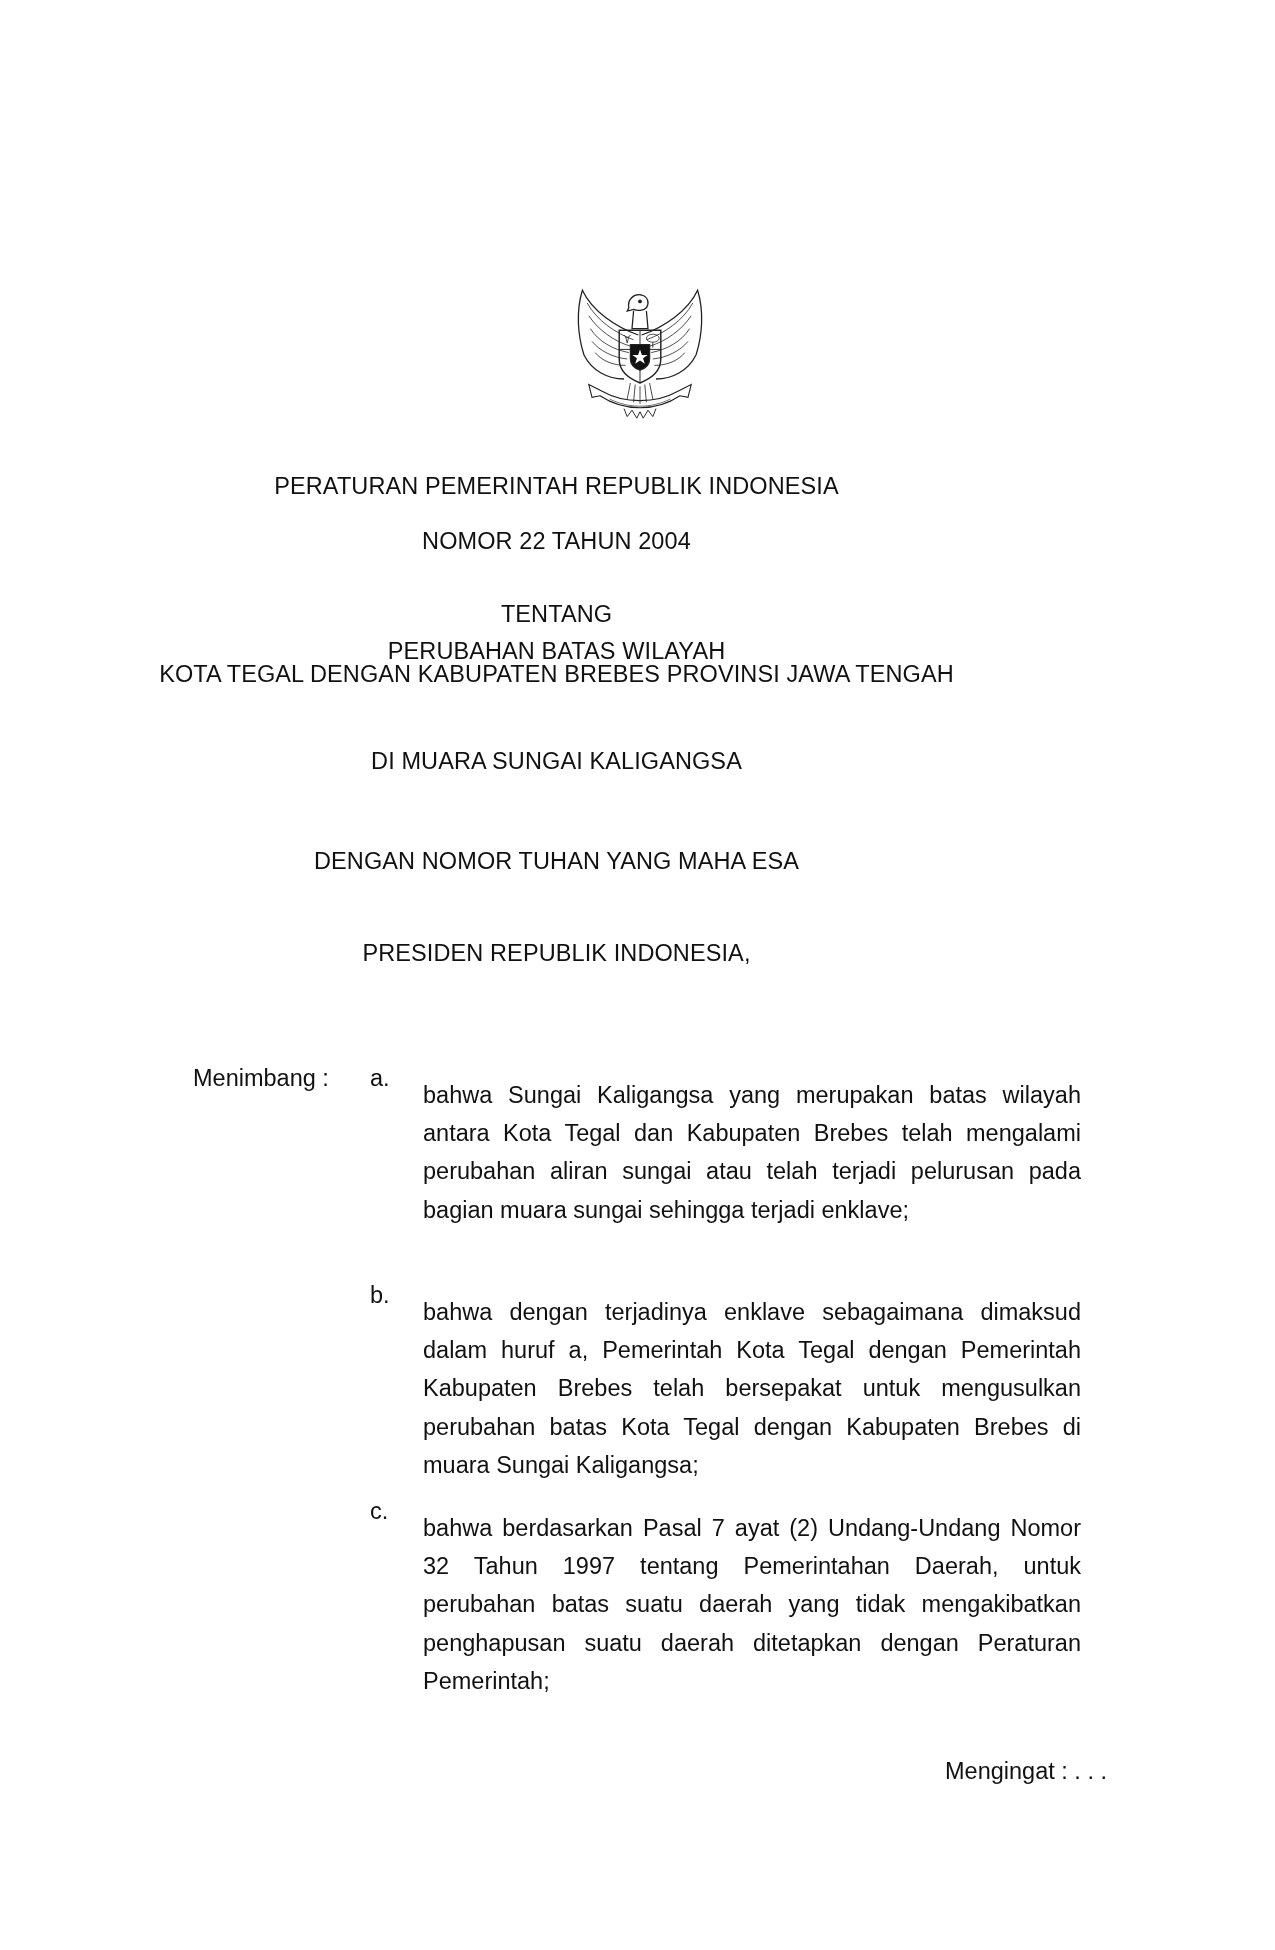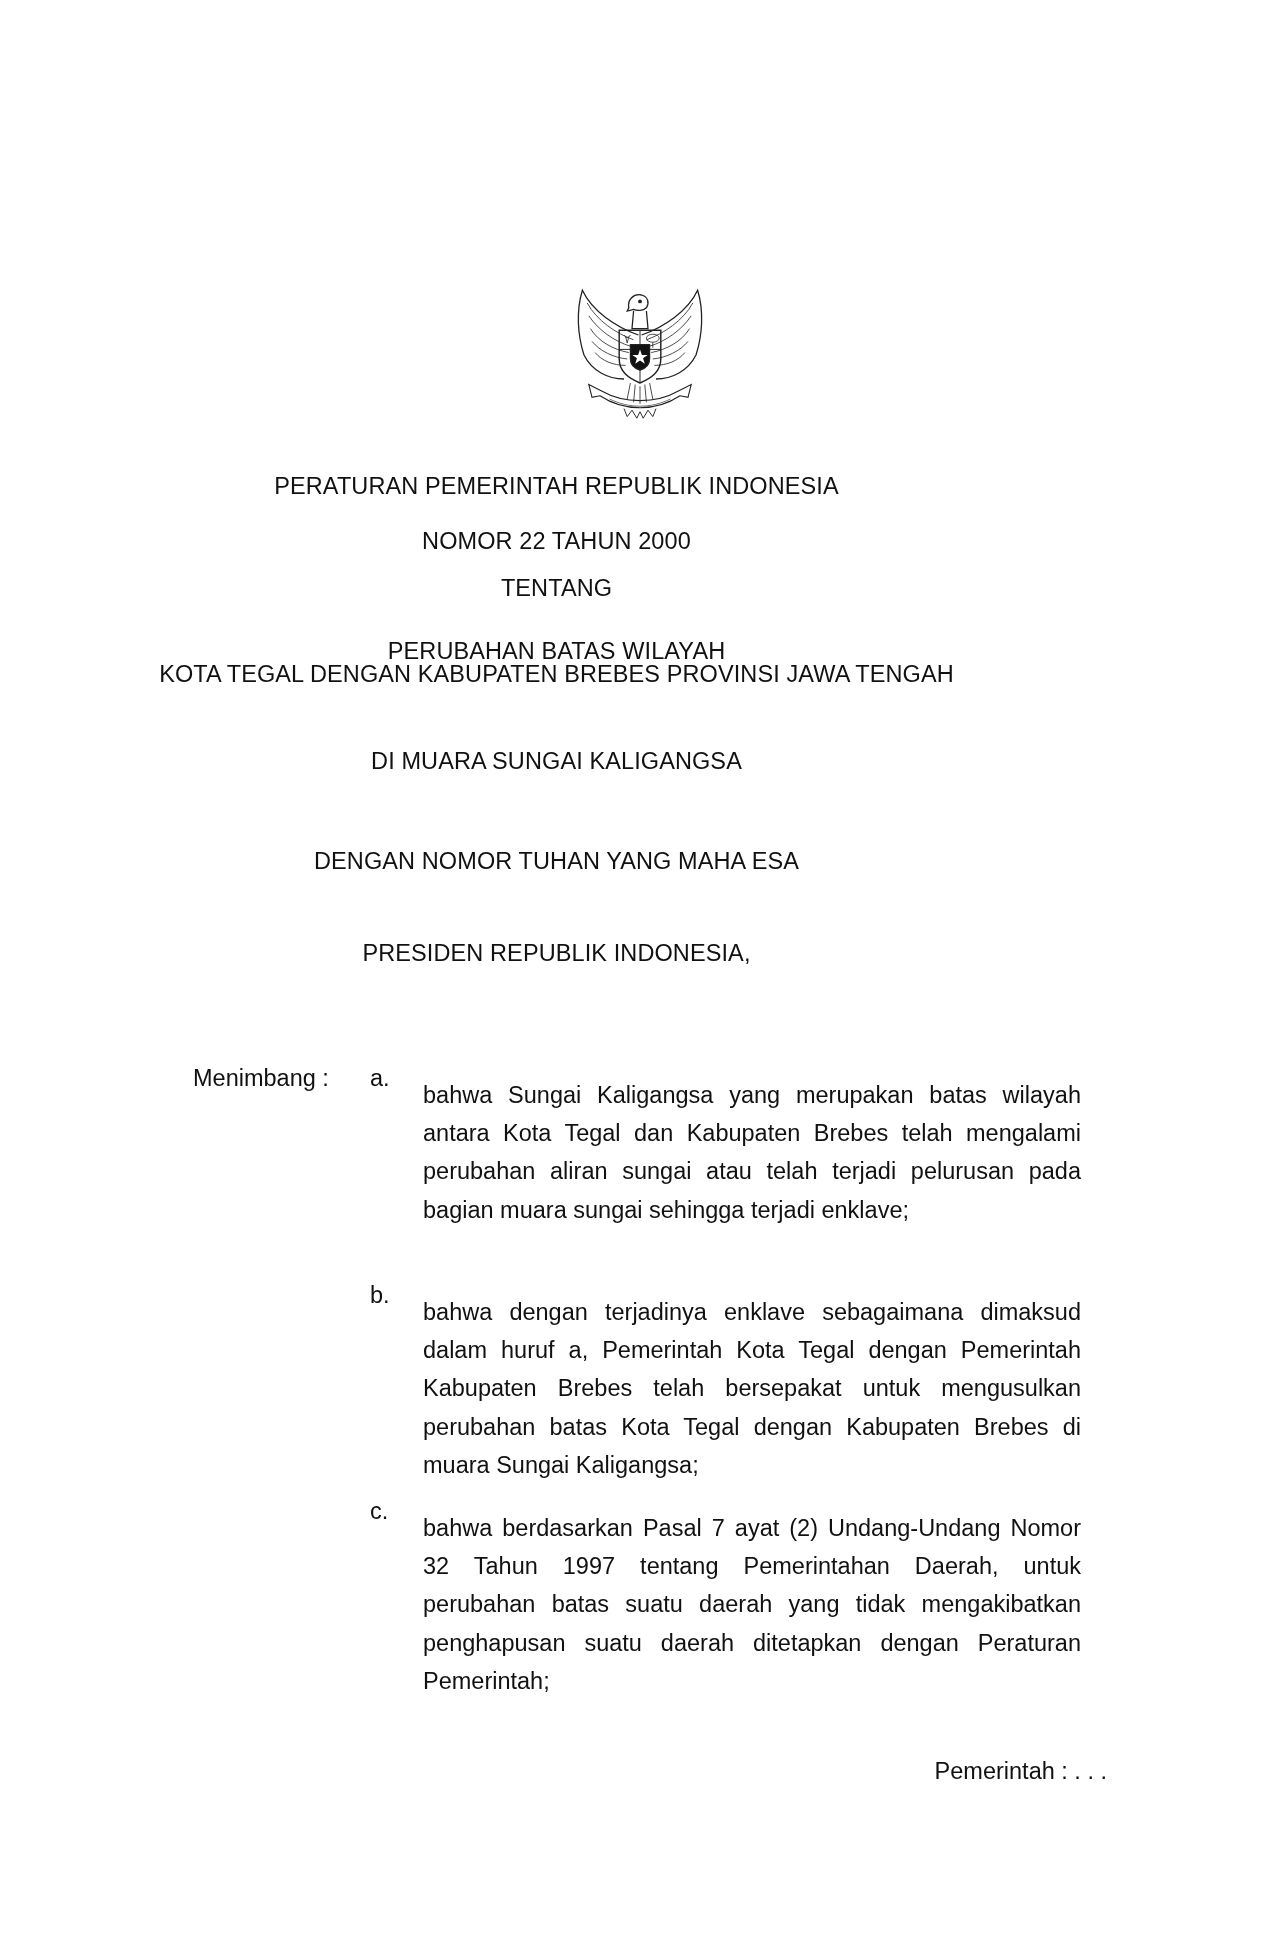--- a/index.html
+++ b/index.html
@@ -54,22 +54,22 @@
     <path d="M88 130 L84 150 M94 132 L92 154 M100 134 L100 156 M106 132 L108 154 M112 130 L116 150" stroke-width="1"></path>
 
     <path d="M36 132 L52 140 C80 156 120 156 148 140 L164 132 L160 148 L150 146 C120 166 80 166 50 146 L40 148 Z" stroke-width="1.4"></path>
     <path d="M62 150 C86 162 114 162 138 150" stroke-width="0.8"></path>
 
     <path d="M80 162 L84 172 L90 164 L96 174 L100 166 L104 174 L110 164 L116 172 L120 162" stroke-width="1.2"></path>
   </svg>
 </div>
 
 <div class="heading" style="top:472px">PERATURAN PEMERINTAH REPUBLIK INDONESIA</div>
-<div class="heading" style="top:527px">NOMOR 22 TAHUN 2000</div>
-<div class="heading" style="top:574px">TENTANG</div>
+<div class="heading" style="top:527px">NOMOR 22 TAHUN 2004</div>
+<div class="heading" style="top:600px">TENTANG</div>
 <div class="heading" style="top:637px">PERUBAHAN BATAS WILAYAH</div>
 <div class="heading" style="top:660px">KOTA TEGAL DENGAN KABUPATEN BREBES PROVINSI JAWA TENGAH</div>
 <div class="heading" style="top:747px">DI MUARA SUNGAI KALIGANGSA</div>
 
 <div class="heading" style="top:847px">DENGAN NOMOR TUHAN YANG MAHA ESA</div>
 <div class="heading" style="top:939px">PRESIDEN REPUBLIK INDONESIA,</div>
 
 <div class="considering">
   <div class="label">Menimbang :</div>
 
@@ -88,13 +88,13 @@
   </div>
 
   <div class="item" style="top:433px">
     <span class="letter">c.</span>
     <div class="body">
         <p>bahwa berdasarkan Pasal 7 ayat (2) Undang-Undang Nomor 32 Tahun 1997 tentang Pemerintahan Daerah, untuk perubahan batas suatu daerah yang tidak mengakibatkan penghapusan suatu daerah ditetapkan dengan Peraturan Pemerintah;</p>
       </div>
   </div>
 </div>
 
-<div class="footer-next">Pemerintah : . . .</div>
+<div class="footer-next">Mengingat : . . .</div>
 
 </body></html>

